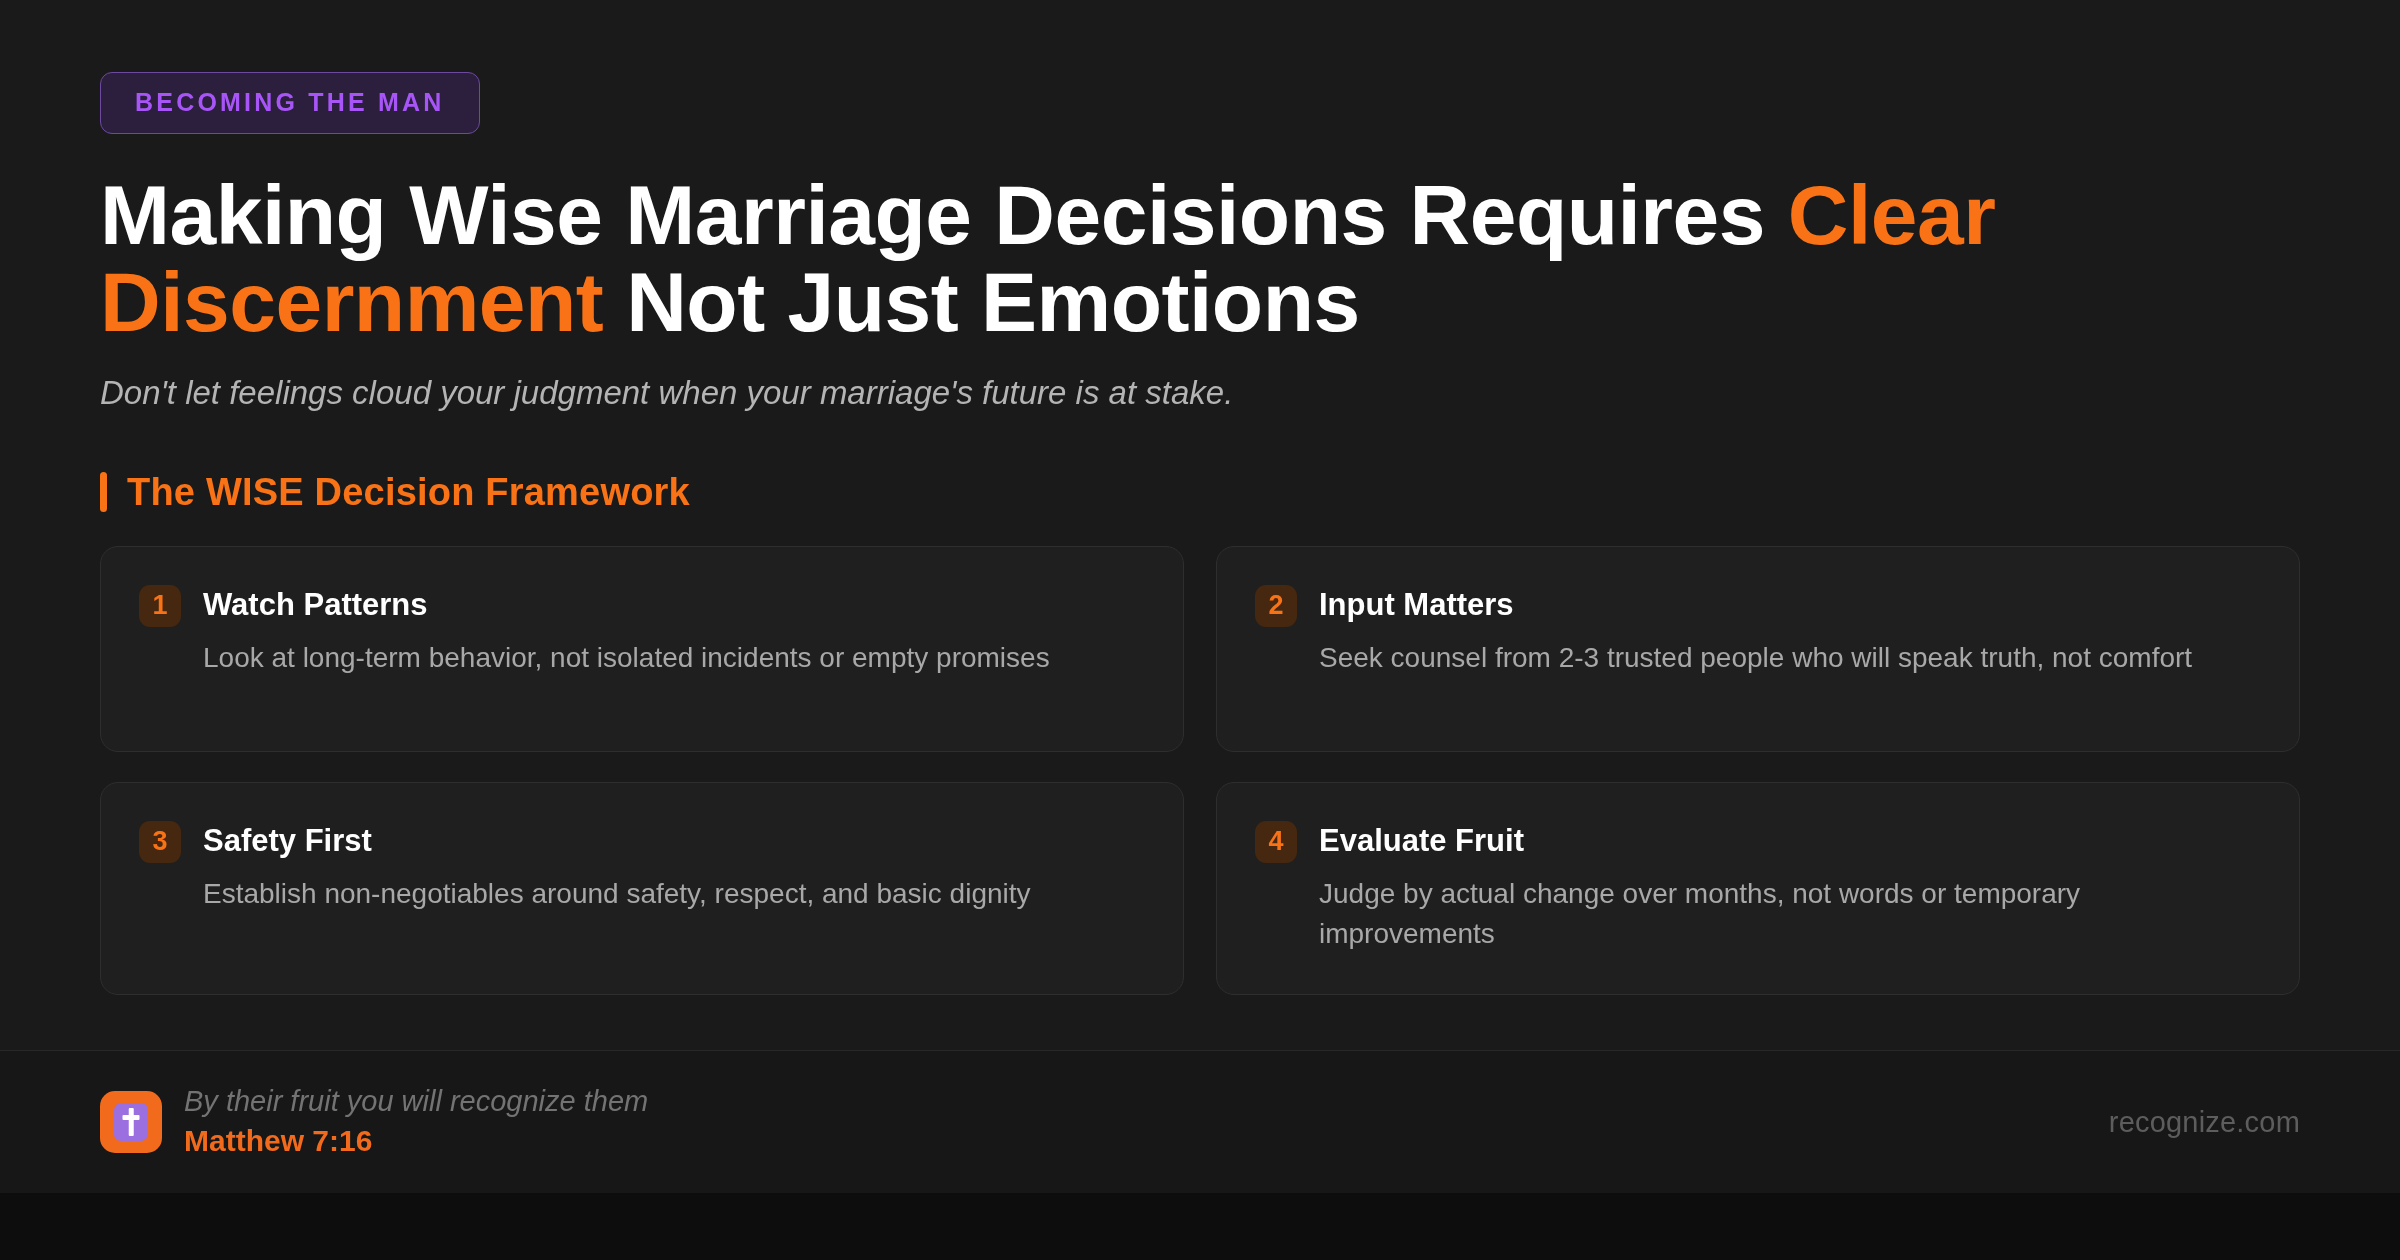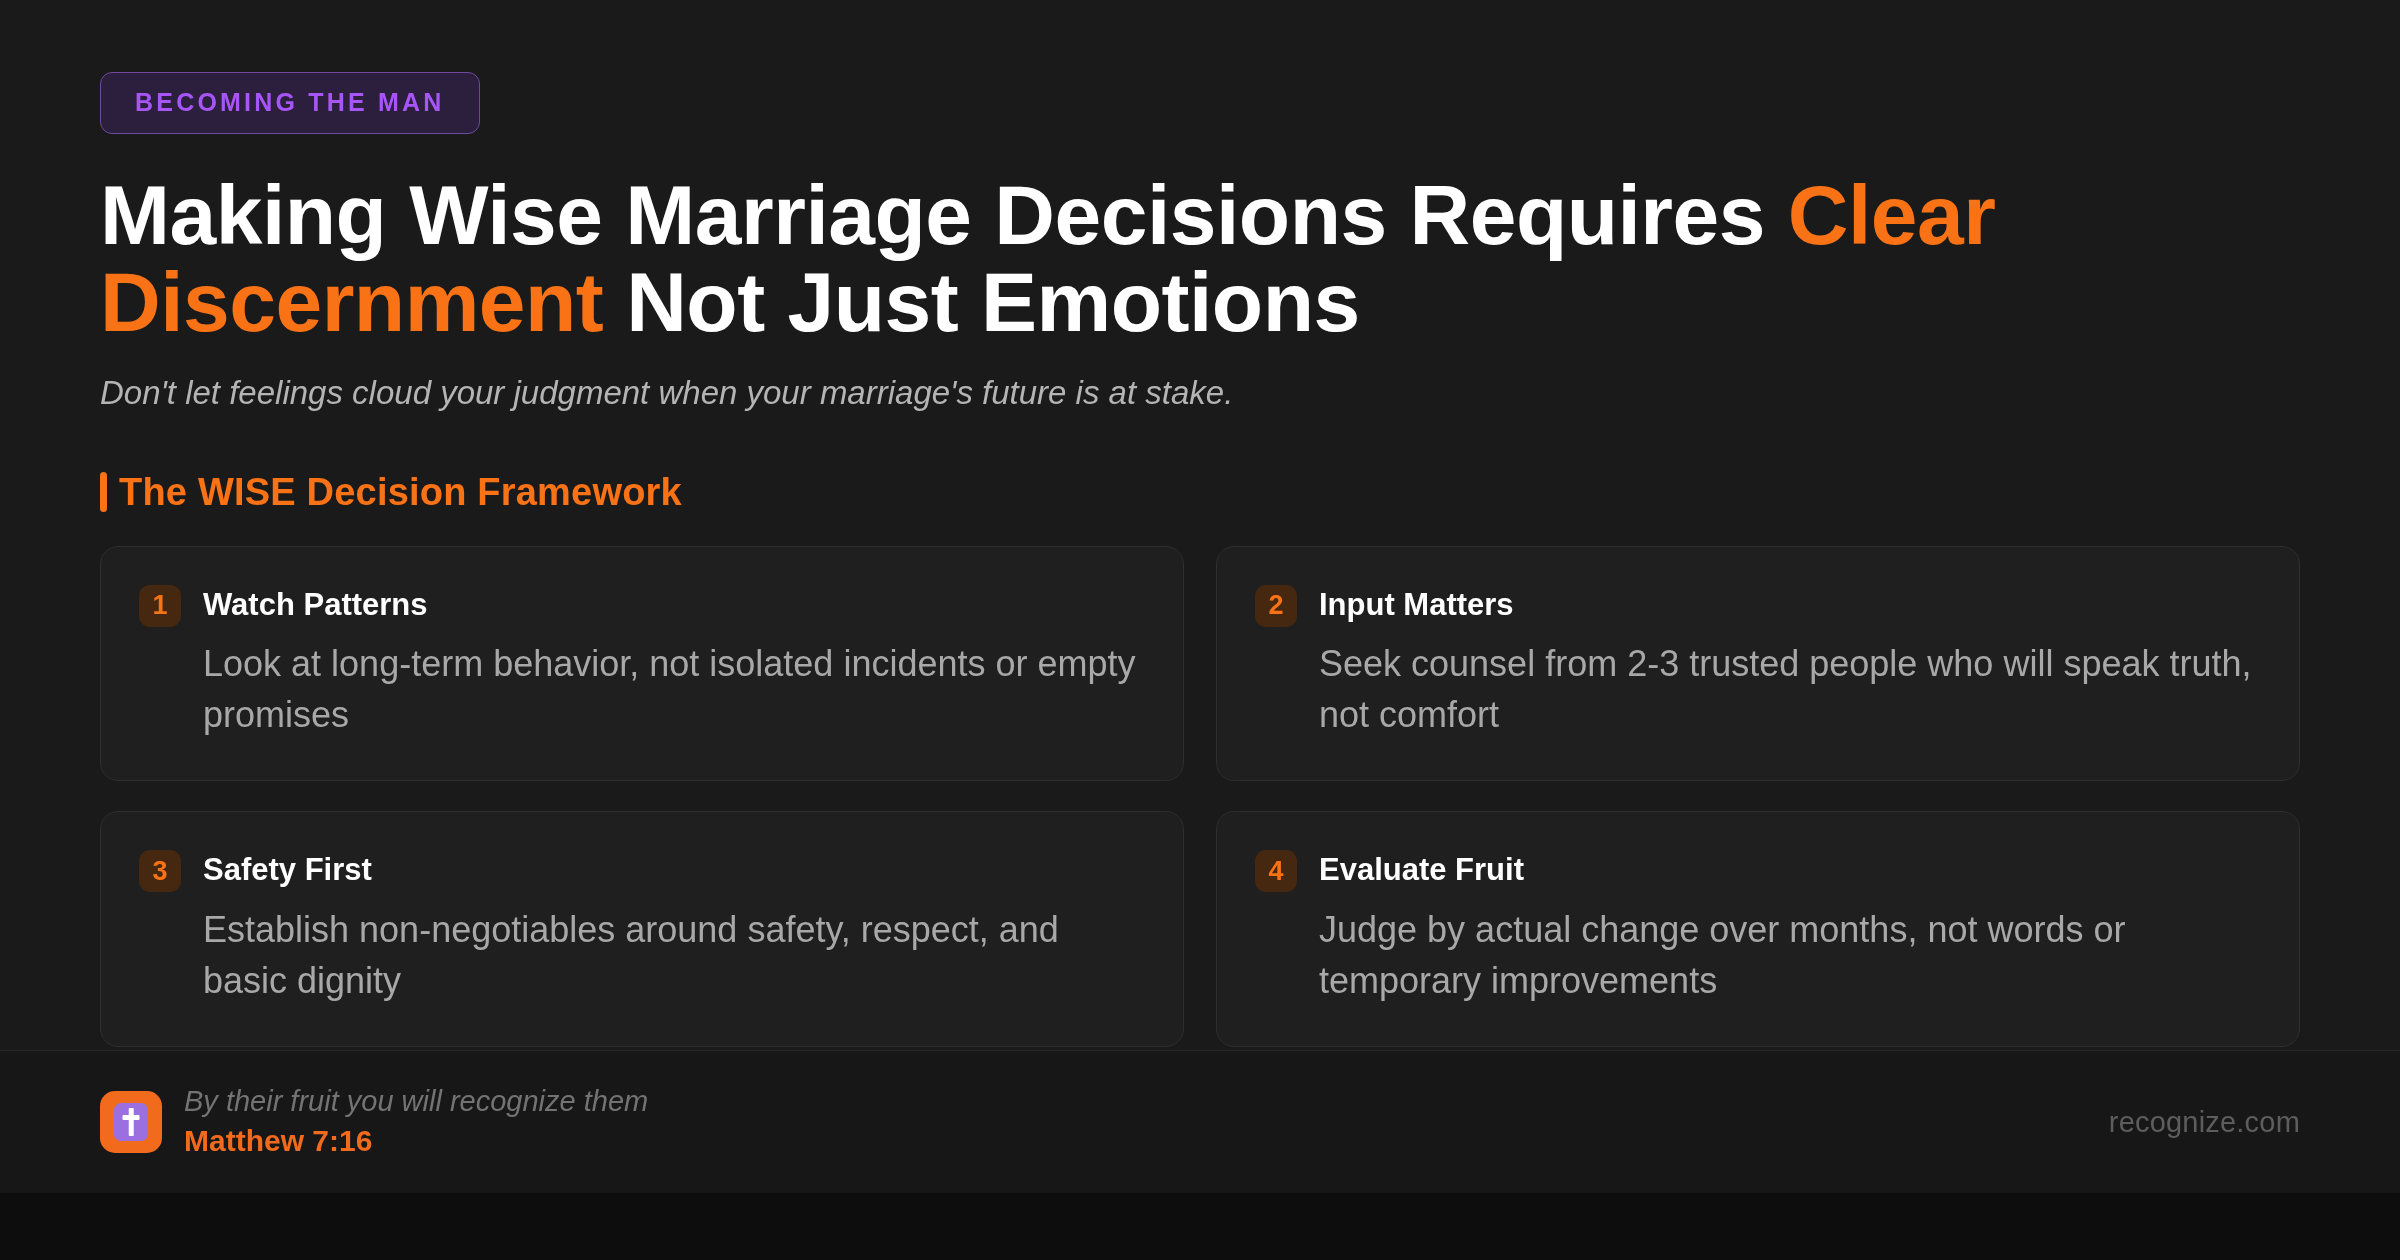--- a/index.html
+++ b/index.html
@@ -65,21 +65,21 @@
     color: #b4b4b4;
     font-weight: normal;
     font-stretch: condensed;
     font-style: italic;
   }
 
   
   .section-head {
     display: flex;
     align-items: center;
-    gap: 12px;
+    gap: 20px;
     margin: 56px 0 34px 0;
   }
   .section-bar {
     width: 7px;
     height: 40px;
     background: #f97316;
     border-radius: 4px;
     flex: none;
   }
   .section-title {
@@ -131,21 +131,21 @@
   .card-title {
     font-size: 31px;
     font-weight: bold;
     color: #ffffff;
     line-height: 1.15;
     font-stretch: condensed;
     margin: 0;
   }
   .card-desc {
     margin: 16px 0 0 0;
-    font-size: 36px;
+    font-size: 28px;
     line-height: 1.42;
     color: #a8a8a8;
     font-weight: normal;
     font-stretch: condensed;
   }
 
   
   .footer {
     position: absolute;
     left: 0;

